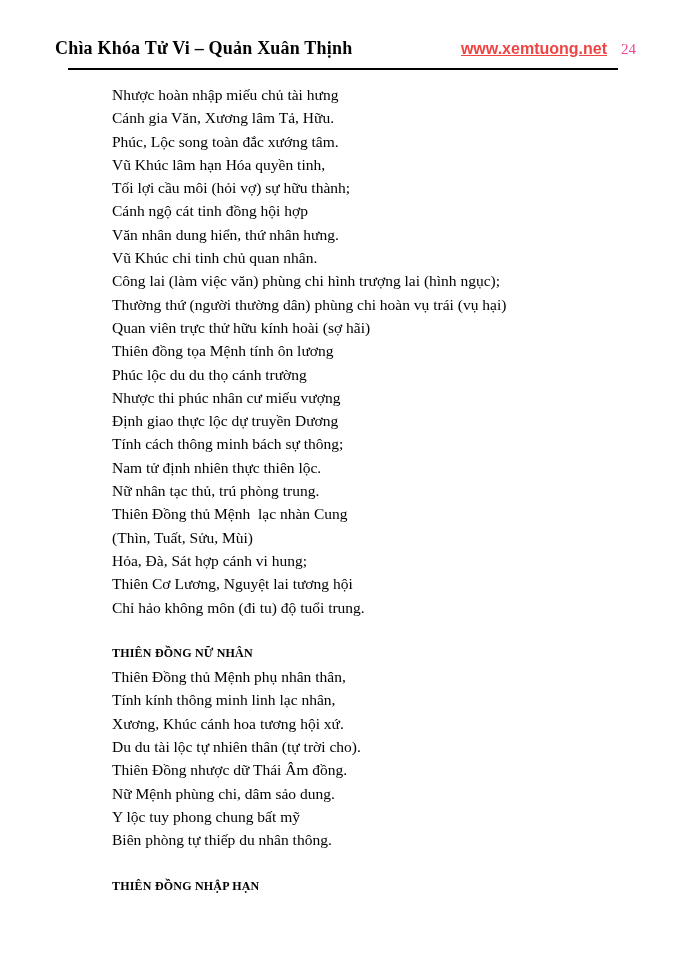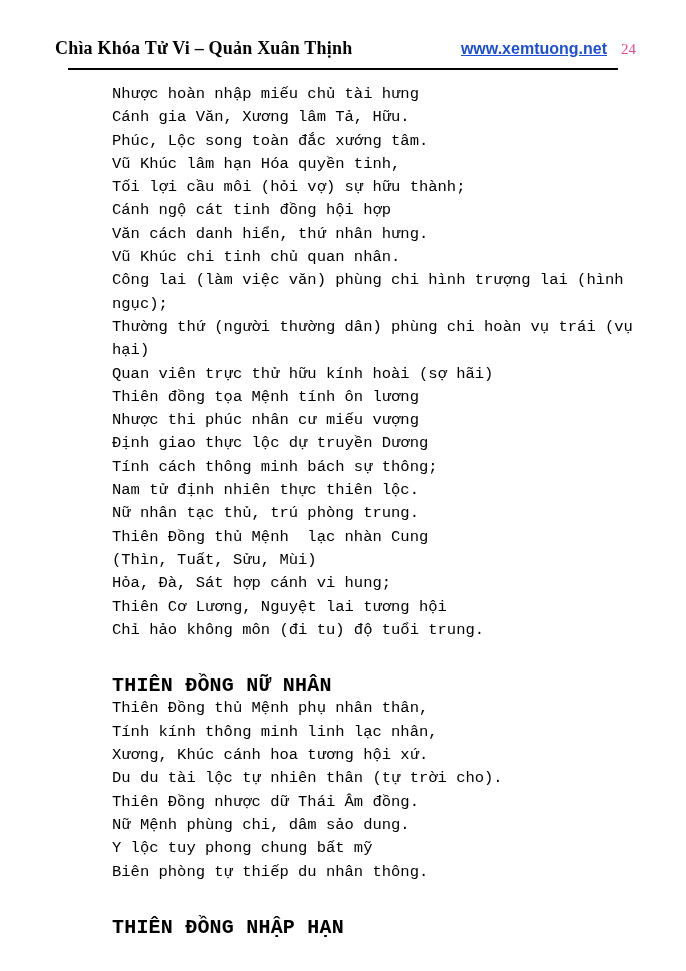--- a/index.html
+++ b/index.html
@@ -26,48 +26,47 @@
   .doc-title {
     font-weight: bold;
     font-size: 18px;
     letter-spacing: 0.2px;
     flex: 1 1 auto;
   }
   .website-link {
     font-family: "Liberation Sans", sans-serif;
     font-weight: bold;
     font-size: 16px;
-    color: #1d4ed8;
+    color: #ef4444;
     text-decoration: underline;
     cursor: pointer;
   }
   .page-num {
     font-size: 15px;
     margin-left: 14px;
     color: #ec4899;
   }
   .header-rule {
     border-top: 2px solid #000000;
     margin: 9px 68px 0 68px;
     height: 0;
   }
   .content {
     margin: 13px 40px 0 112px;
     font-size: 15.5px;
-    font-family: Liberation Mono, monospace;
   }
   .line {
     line-height: 23.3px;
     white-space: pre-wrap;
   }
   .section-heading {
     font-weight: bold;
-    font-size: 20px;
+    font-size: 12px;
     line-height: 23.3px;
-    margin-top: 32px;
+    margin-top: 23px;
     letter-spacing: 0.2px;
   }
 </style>
 </head>
 <body>
 
 <div class="page">
 
   <div class="header">
     <span class="doc-title">Chìa Khóa Tử Vi – Quản Xuân Thịnh</span>
@@ -79,26 +78,27 @@
 
   <div class="content">
 
     <div class="stanza">
         <div class="line">Nhược hoàn nhập miếu chủ tài hưng</div>
         <div class="line">Cánh gia Văn, Xương lâm Tả, Hữu.</div>
         <div class="line">Phúc, Lộc song toàn đắc xướng tâm.</div>
         <div class="line">Vũ Khúc lâm hạn Hóa quyền tinh,</div>
         <div class="line">Tối lợi cầu môi (hỏi vợ) sự hữu thành;</div>
         <div class="line">Cánh ngộ cát tinh đồng hội hợp</div>
-        <div class="line">Văn cách danh hiển, thứ nhân hưng.</div>
+        <div class="line">Văn nhân dung hiển, thứ nhân hưng.</div>
         <div class="line">Vũ Khúc chi tinh chủ quan nhân.</div>
         <div class="line">Công lai (làm việc văn) phùng chi hình trượng lai (hình ngục);</div>
         <div class="line">Thường thứ (người thường dân) phùng chi hoàn vụ trái (vụ hại)</div>
         <div class="line">Quan viên trực thử hữu kính hoài (sợ hãi)</div>
         <div class="line">Thiên đồng tọa Mệnh tính ôn lương</div>
+        <div class="line">Phúc lộc du du thọ cánh trường</div>
         <div class="line">Nhược thi phúc nhân cư miếu vượng</div>
         <div class="line">Định giao thực lộc dự truyền Dương</div>
         <div class="line">Tính cách thông minh bách sự thông;</div>
         <div class="line">Nam tử định nhiên thực thiên lộc.</div>
         <div class="line">Nữ nhân tạc thủ, trú phòng trung.</div>
         <div class="line">Thiên Đồng thủ Mệnh  lạc nhàn Cung</div>
         <div class="line">(Thìn, Tuất, Sửu, Mùi)</div>
         <div class="line">Hỏa, Đà, Sát hợp cánh vi hung;</div>
         <div class="line">Thiên Cơ Lương, Nguyệt lai tương hội</div>
         <div class="line">Chỉ hảo không môn (đi tu) độ tuổi trung.</div>

